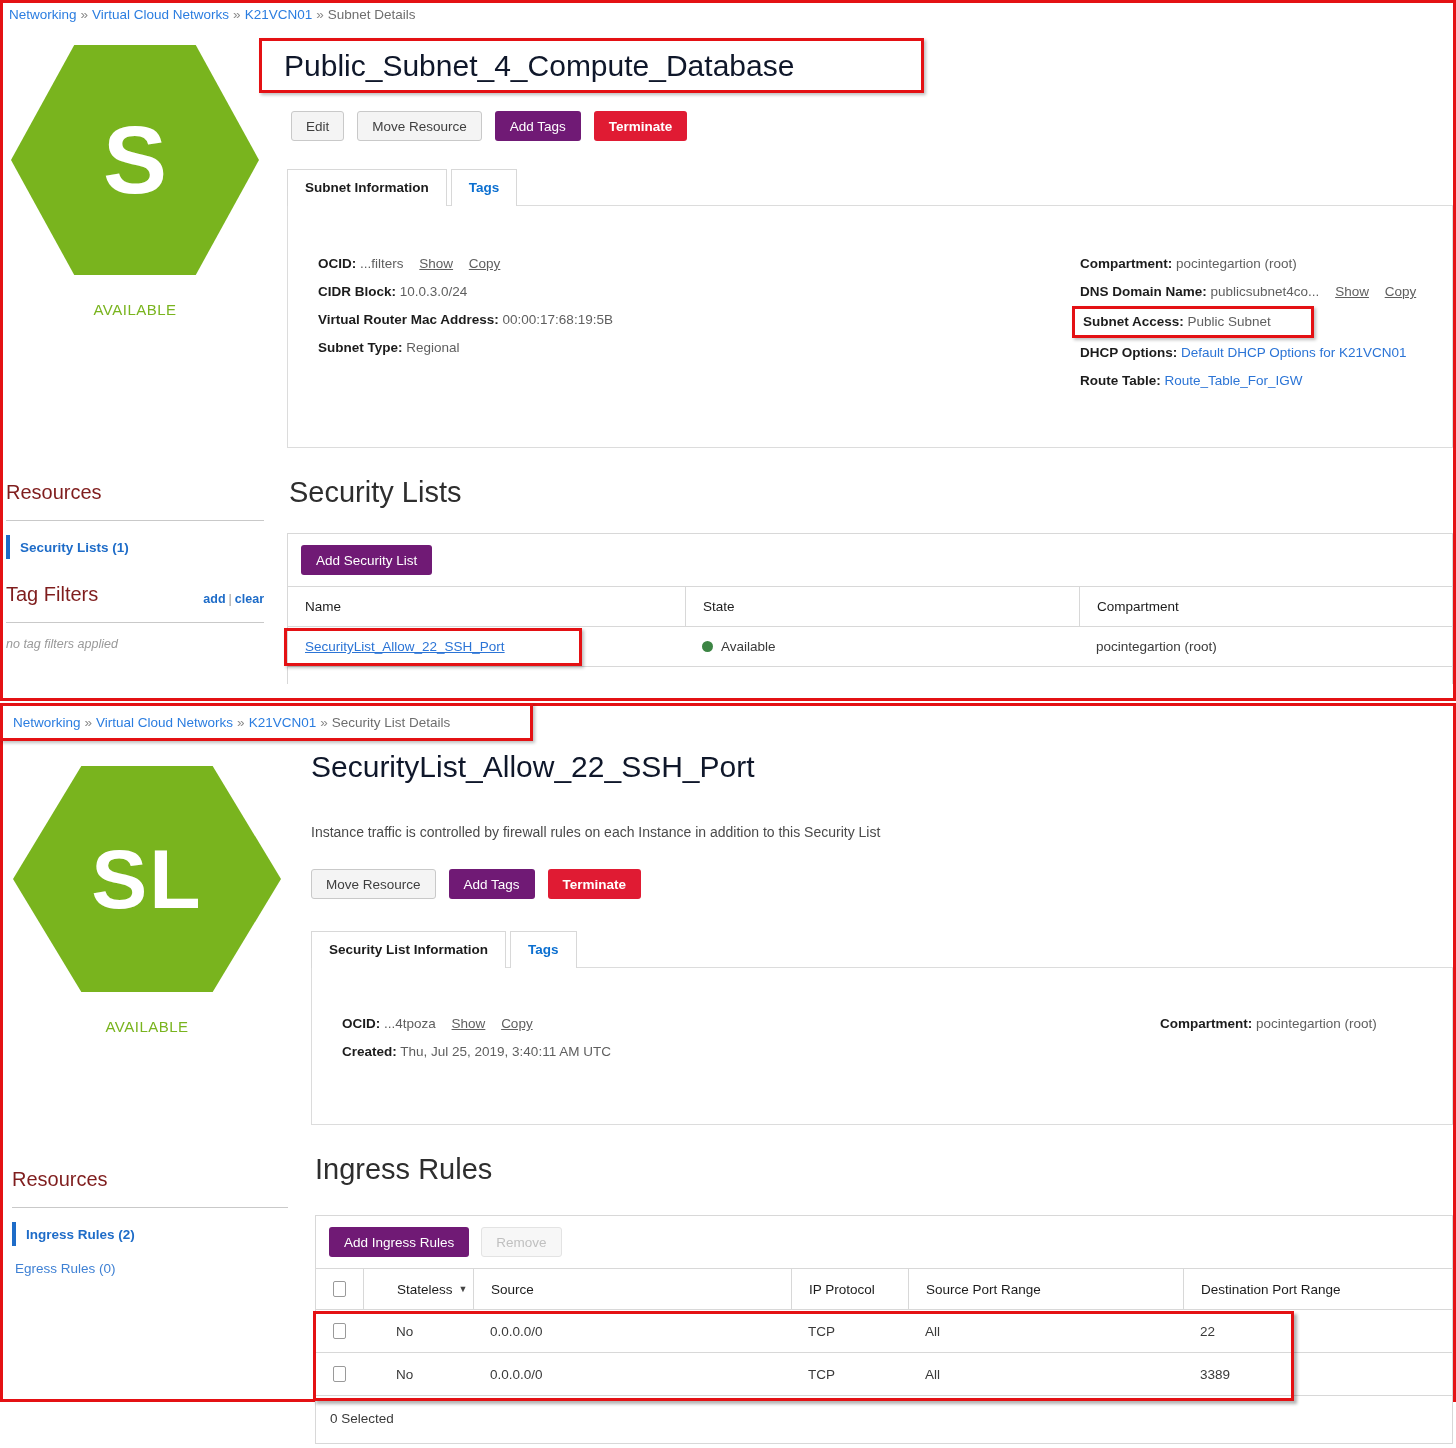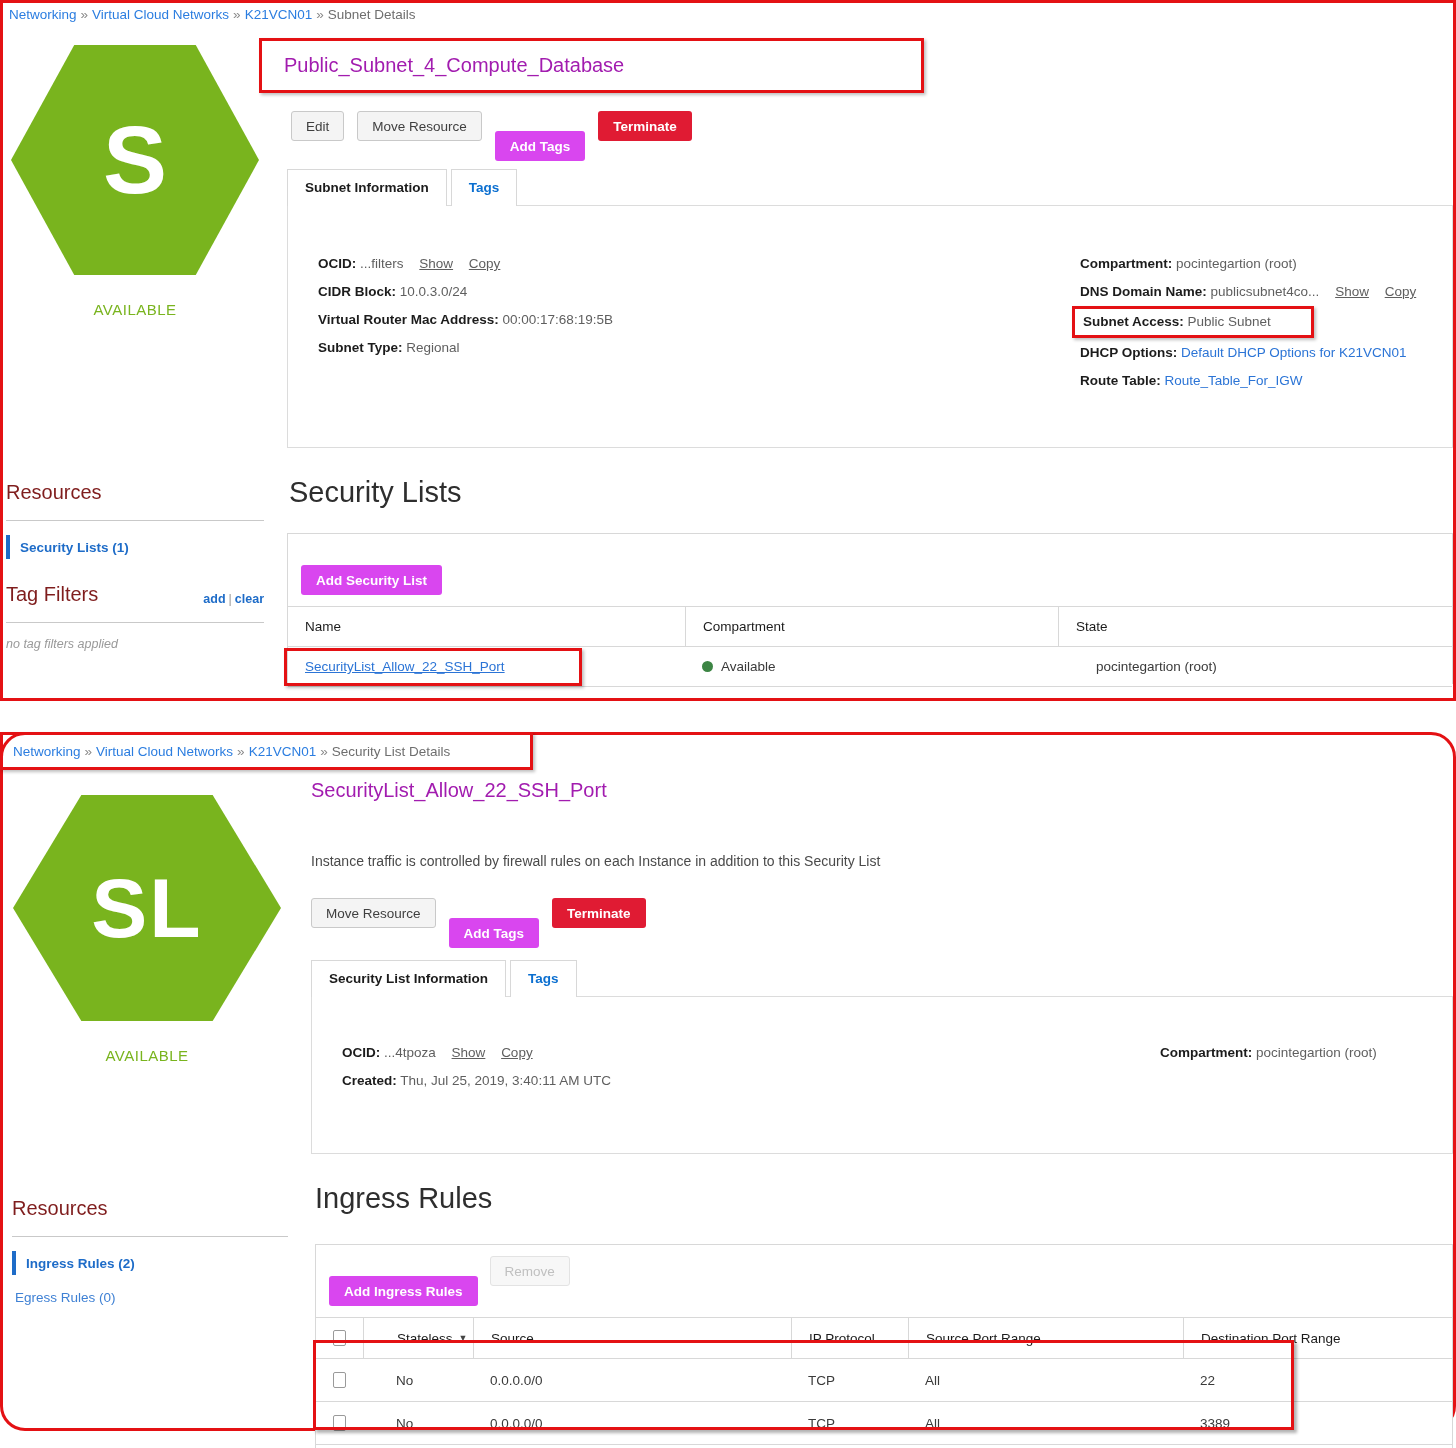--- a/index.html
+++ b/index.html
@@ -4,21 +4,21 @@
 <style>
   * { margin:0; padding:0; box-sizing:border-box; }
   html,body { background:#fff; }
   body {
     width:1456px; height:1448px; position:relative;
     font-family:"Liberation Sans","DejaVu Sans",sans-serif;
     color:#3a3a3a; font-size:13.5px;
   }
   .shot { position:absolute; left:0; width:1456px; border:3px solid #e41114; background:#fff; }
   #shot-subnet { top:0; height:701px; }
-  #shot-seclist { top:732px; height:699px;border-radius:25px; }
+  #shot-seclist { top:703px; height:699px; }
 
   
   .breadcrumb { font-size:13.5px; color:#6e6e6e; white-space:nowrap; }
   .breadcrumb a, .crumb-link { color:#2b7de0; text-decoration:none; cursor:pointer; }
   .crumb-sep { color:#8a8a8a; padding:0 4px; }
   #shot-subnet .breadcrumb { position:absolute; left:6px; top:4px; }
   .crumb-redbox {
     position:absolute; left:-3px; top:-3px; width:533px; height:38px;
     border:3px solid #e41114; box-shadow:2px 2px 3px rgba(0,0,0,.25);
     display:flex; align-items:center; padding-left:10px; background:transparent;
@@ -36,35 +36,35 @@
   #shot-subnet .hexagon { width:248px; height:230px; font-size:96px; }
   #shot-seclist .hexagon { width:268px; height:226px; font-size:84px; letter-spacing:2px; }
   .hex-status { margin-top:26px; color:#79b41e; font-size:15px; letter-spacing:.5px; }
 
   
   .redbox { border:3px solid #e41114; box-shadow:2px 2px 3px rgba(0,0,0,.25); }
   .title-redbox {
     position:absolute; left:256px; top:35px; width:665px; height:55px;
     display:flex; align-items:center; padding-left:22px; background:#fff;
   }
-  h1.page-title { font-size:20px; font-weight:400; color:#a21caf; white-space:nowrap; }
+  h1.page-title { font-size:30px; font-weight:400; color:#0f172a; white-space:nowrap; }
   #shot-seclist h1.page-title { position:absolute; left:308px; top:44px; }
   .subtitle { position:absolute; left:308px; top:118px; font-size:14px; color:#4a4a4a; }
 
   
   .actions { position:absolute; display:flex; gap:13px; }
   #shot-subnet .actions { left:288px; top:108px; }
   #shot-seclist .actions { left:308px; top:163px; }
   .btn {
     display:inline-flex; align-items:center; justify-content:center;
     height:30px; padding:0 14px; font-size:13.5px; border-radius:3px;
     cursor:pointer; white-space:nowrap; border:1px solid transparent;
   }
   .btn-neutral { background:#f4f4f4; border-color:#c9c9c9; color:#3f3f3f; }
-  .btn-primary { background:#d946ef; color:#fff; font-weight:bold;margin-top:20px; }
+  .btn-primary { background:#701a75; color:#fff; font-weight:normal; }
   .btn-danger  { background:#e01b33; color:#fff; font-weight:bold; }
   .btn-disabled{ background:#f7f7f7; border-color:#e3e3e3; color:#c0c0c0; cursor:default; }
 
   
   .tabs { position:absolute; display:flex; z-index:2; }
   #shot-subnet .tabs { left:284px; top:166px; }
   #shot-seclist .tabs { left:308px; top:225px; }
   .tab {
     border:1px solid #d8d8d8; border-bottom:none; background:#fff;
     padding:10px 17px 11px; font-weight:bold; font-size:13.5px; cursor:pointer;
@@ -242,22 +242,22 @@
   </div>
 
   <div class="section-heading">Security Lists</div>
 
   <div class="table-panel">
     <div class="table-toolbar">
       <button class="btn btn-primary">Add Security List</button>
     </div>
     <div class="trow header">
       <div class="tcell sl-name">Name</div>
+      <div class="tcell sep sl-state">State</div>
       <div class="tcell sep sl-comp">Compartment</div>
-      <div class="tcell sep sl-state">State</div>
     </div>
     <div class="trow" style="position:relative;">
       <div class="tcell sl-name">
         <span class="cell-link">SecurityList_Allow_22_SSH_Port</span>
         <span class="name-redbox"></span>
       </div>
       <div class="tcell sl-state">
         <span class="state-dot"></span>
         <span>Available</span>
       </div>

